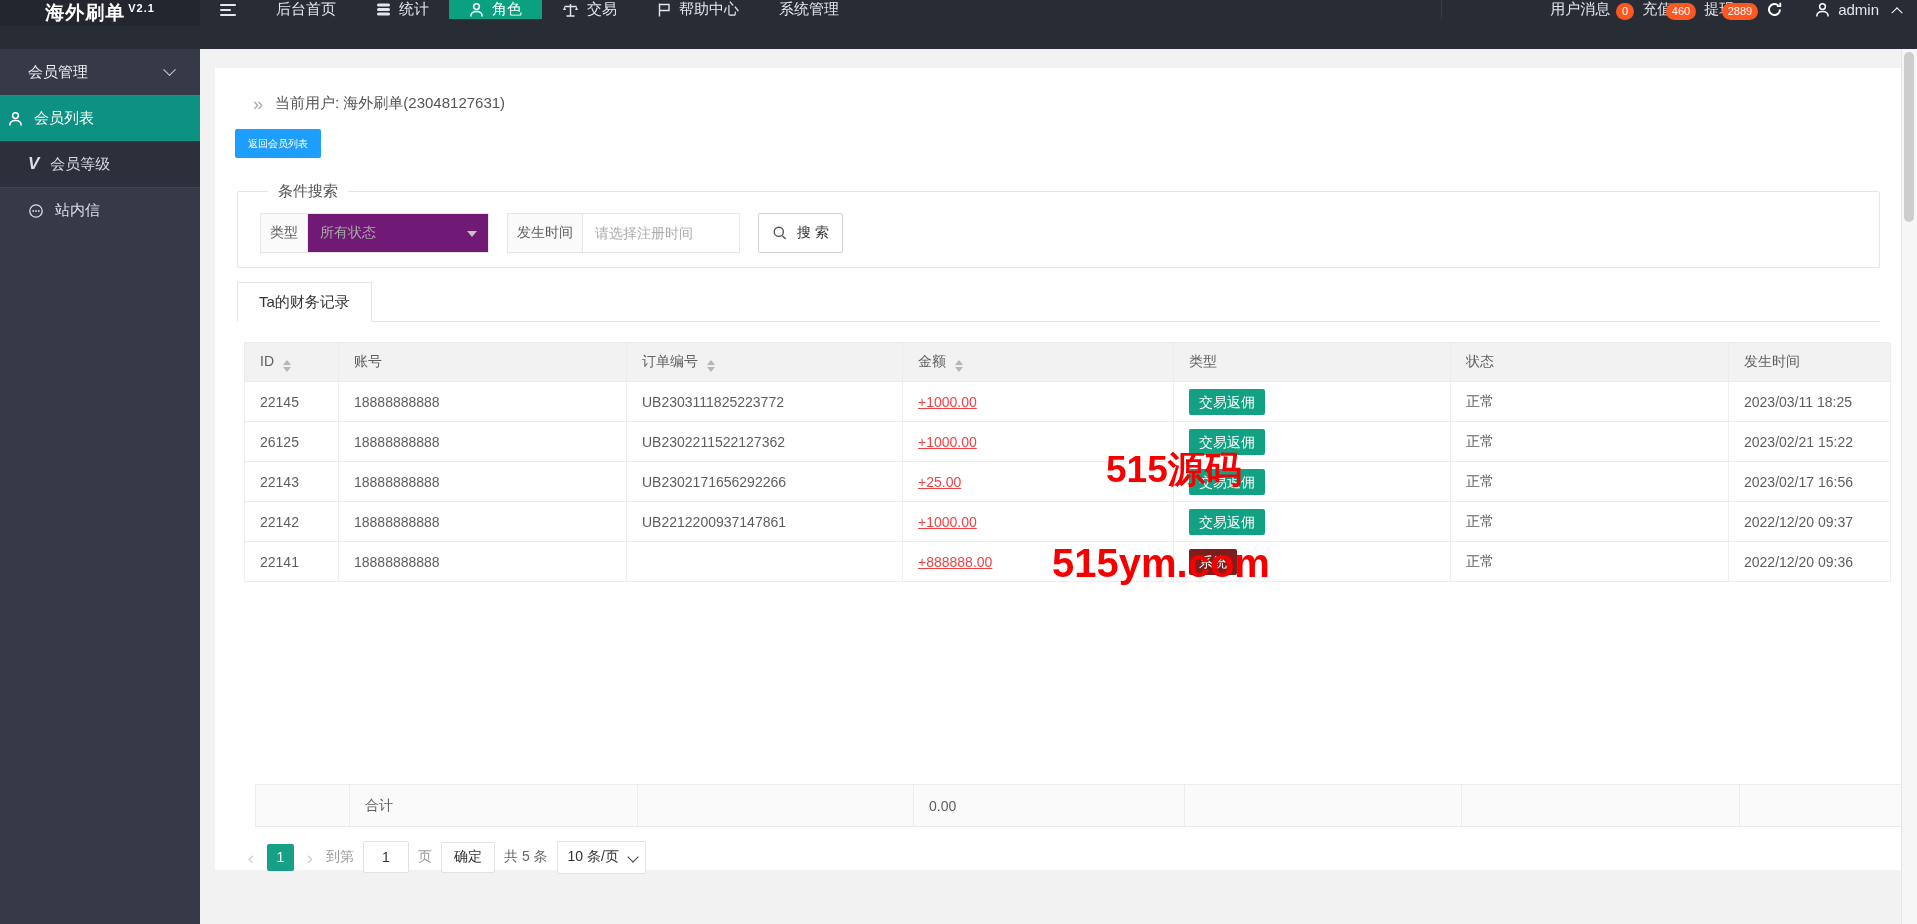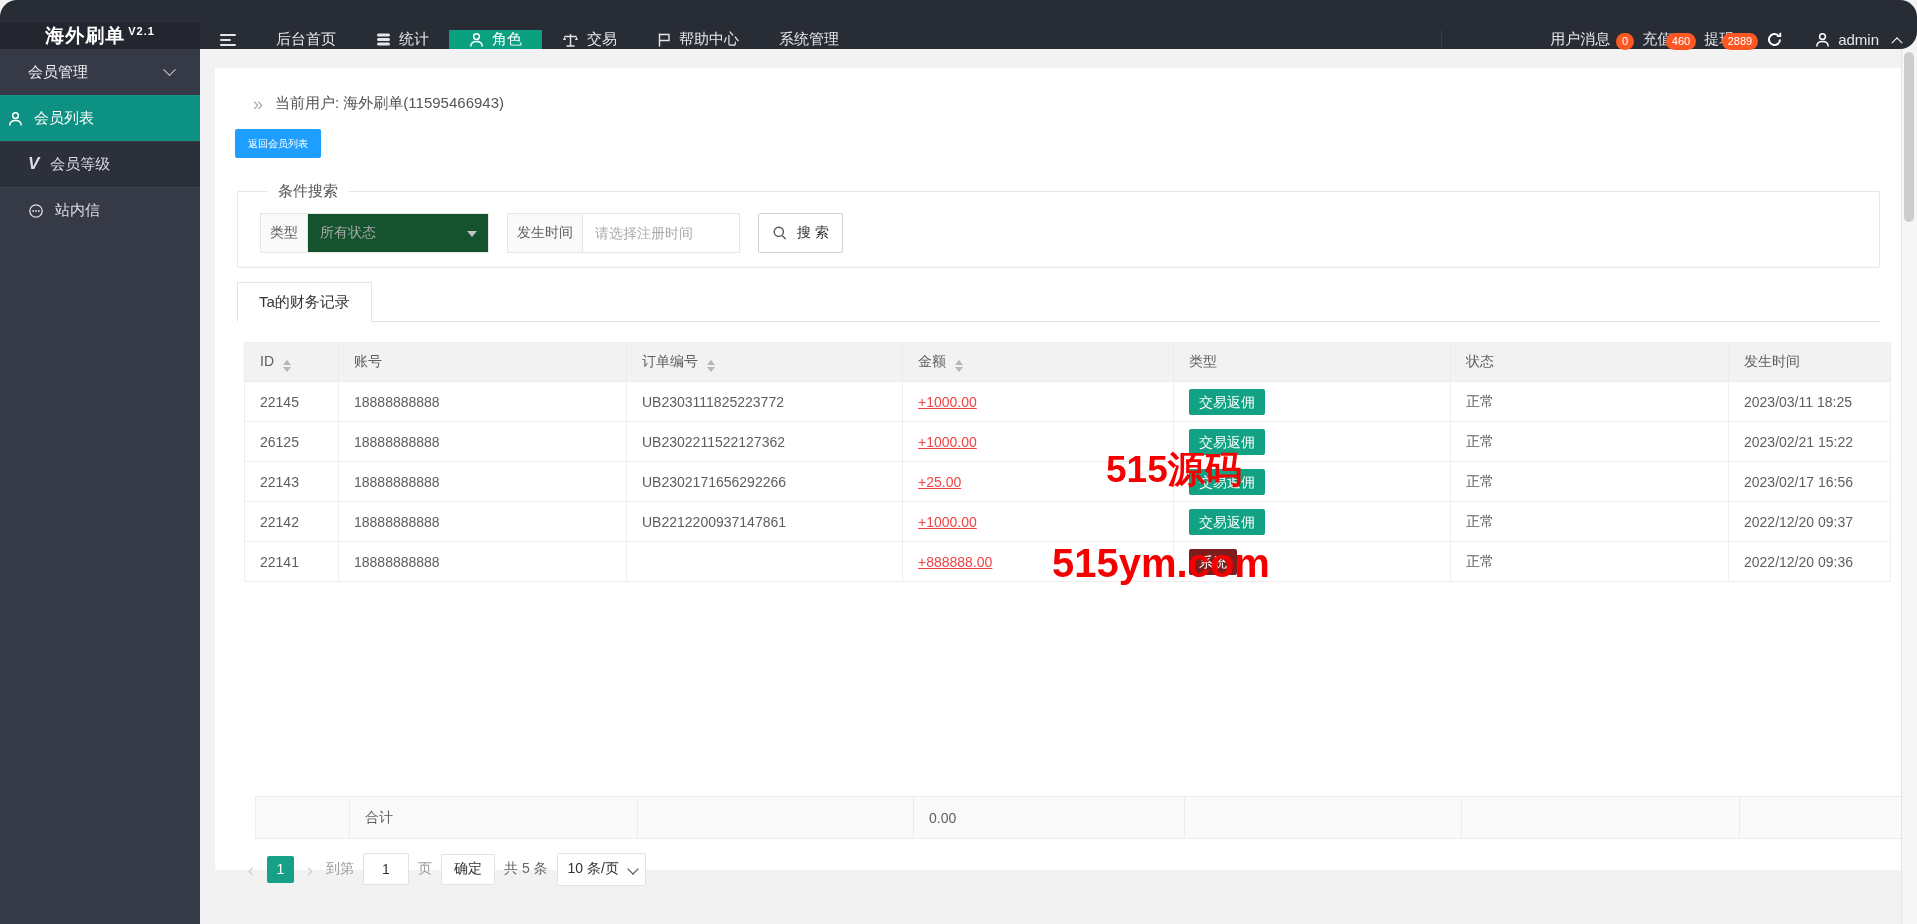--- a/index.html
+++ b/index.html
@@ -3,21 +3,21 @@
 <meta charset="utf-8">
 <style>
   html,body{margin:0;padding:0;}
   body{
     width:1917px;height:924px;position:relative;overflow:hidden;
     background:#F2F2F2;
     font-family:"Liberation Sans","DejaVu Sans",sans-serif;
     -webkit-font-smoothing:antialiased;
   }
   
-  .navbar{position:absolute;left:0;top:0;width:1917px;height:49px;background:#282C35;display:flex;align-items:flex-end;z-index:20;border-radius:17px;}
+  .navbar{position:absolute;left:0;top:0;width:1917px;height:49px;background:#282C35;display:flex;align-items:flex-start;z-index:20;}
   .logo{width:200px;min-width:200px;background:#23262E;color:#fff;display:flex;align-items:center;justify-content:center;font-size:19px;font-weight:bold;letter-spacing:1px;}
   .logo sup{font-size:11px;margin-left:3px;transform:translateY(-5px);font-weight:bold;}
   .nav-item{display:flex;align-items:center;gap:8px;padding:0 20px;color:#E4E6EB;font-size:15px;cursor:pointer;white-space:nowrap;}
   .nav-item.active{background:#0BA07F;color:#fff;}
   .nav-left{display:flex;align-items:stretch;}
   .nav-right{margin-left:auto;display:flex;align-items:stretch;border-left:1px solid #383C47;padding-left:92px;}
   .nav-right .nav-item{position:relative;padding:0 16px;}
   .nbadge{position:absolute;top:3px;right:-8px;background:#FF5722;color:#fff;font-size:11px;height:17px;line-height:17px;border-radius:9px;padding:0 6px;z-index:2;}
   .hamb{display:inline-flex;flex-direction:column;gap:3px;}
   .hamb i{display:block;width:16px;height:2px;background:#E4E6EB;border-radius:1px;}
@@ -37,30 +37,30 @@
   .card{position:absolute;left:15px;top:19px;width:1687px;height:802px;background:#fff;}
   .breadcrumb{padding:26px 0 0 38px;font-size:15px;color:#555;display:flex;align-items:center;gap:12px;}
   .bc-arrow{color:#ABABAB;font-size:18px;line-height:1;}
   .btn-back{margin:16px 0 0 20px;height:29px;padding:0 13px;background:#1E9FFF;border:none;border-radius:2px;color:#fff;font-size:10px;cursor:pointer;font-family:inherit;}
   
   .search-fs{margin:24px 22px 0 22px;border:1px solid #E6E6E6;border-radius:2px;padding:12px 0 14px 22px;}
   .search-fs legend{margin-left:8px;padding:0 10px;font-size:15px;color:#555;}
   .form-row{display:flex;align-items:center;}
   .fgroup{display:flex;align-items:stretch;}
   .addon{background:#FAFAFA;border:1px solid #E6E6E6;padding:0 9px;display:flex;align-items:center;font-size:14px;color:#5F5F5F;white-space:nowrap;}
-  .fselect{width:138px;background:#14532d;border:1px solid #E6E6E6;border-left:none;display:flex;align-items:center;padding:0 30px 0 12px;font-size:14px;color:#A9A9A9;position:relative;height:38px;cursor:pointer;}
+  .fselect{width:138px;background:#701a75;border:1px solid #E6E6E6;border-left:none;display:flex;align-items:center;padding:0 30px 0 12px;font-size:14px;color:#A9A9A9;position:relative;height:38px;cursor:pointer;}
   .sel-caret{position:absolute;right:11px;top:17px;width:0;height:0;border-left:5px solid transparent;border-right:5px solid transparent;border-top:6px solid #C2C2C2;}
   .finput{width:132px;height:38px;border:1px solid #E6E6E6;border-left:none;padding:0 12px;font-size:14px;color:#333;outline:none;font-family:inherit;}
   .finput::placeholder{color:#ABABAB;}
   .search-btn{margin-left:18px;height:40px;padding:0 13px;background:#fff;border:1px solid #D2D2D2;border-radius:2px;display:flex;align-items:center;gap:9px;font-size:14px;color:#333;cursor:pointer;font-family:inherit;}
   
   .tabs{margin:14px 22px 0 22px;border-bottom:1px solid #E3E3E3;display:flex;}
   .tab{height:38px;line-height:38px;padding:0 21px;background:#fff;border:1px solid #E3E3E3;border-bottom:1px solid #fff;margin-bottom:-1px;font-size:15px;color:#333;cursor:pointer;}
   
-  .dtable{margin:20px 0 12px 29px;border-collapse:collapse;table-layout:fixed;width:1646px;padding-left:37px;}
+  .dtable{margin:20px 0 0 29px;border-collapse:collapse;table-layout:fixed;width:1646px;padding-left:37px;}
   .dtable th{background:#F2F2F2;border:1px solid #ECECEC;font-weight:normal;font-size:14px;color:#5F5F5F;text-align:left;padding:0 15px;height:38px;white-space:nowrap;}
   .dtable td{border:1px solid #EEEEEE;font-size:14px;color:#5E5E5E;padding:0 15px;height:39px;white-space:nowrap;overflow:hidden;background:#fff;}
   .dtable td.amount{color:#ef4444;text-decoration:underline;}
   .sort{display:inline-flex;flex-direction:column;gap:2px;margin-left:9px;vertical-align:1px;}
   .sort i{display:block;width:0;height:0;border-left:4.5px solid transparent;border-right:4.5px solid transparent;}
   .sort .su{border-bottom:5px solid #B6B6B6;}
   .sort .sd{border-top:5px solid #B6B6B6;}
   .tbadge{display:inline-block;padding:6px 10px;border-radius:2px;color:#fff;font-size:14px;line-height:1;}
   .tbadge-green{background:#12A182;}
   .tbadge-yellow{background:#7f1d1d;}
@@ -194,21 +194,21 @@
       </svg>
     <span>站内信</span>
   </div>
 </aside>
 
 <main class="main">
   <div class="card">
 
     <div class="breadcrumb">
       <span class="bc-arrow">»</span>
-      <span>当前用户: 海外刷单(11595466943)</span>
+      <span>当前用户: 海外刷单(23048127631)</span>
     </div>
 
     <button class="btn-back">返回会员列表</button>
 
     <fieldset class="search-fs">
       <legend>条件搜索</legend>
       <div class="form-row">
         <div class="fgroup">
           <span class="addon">类型</span>
           <div class="fselect">

